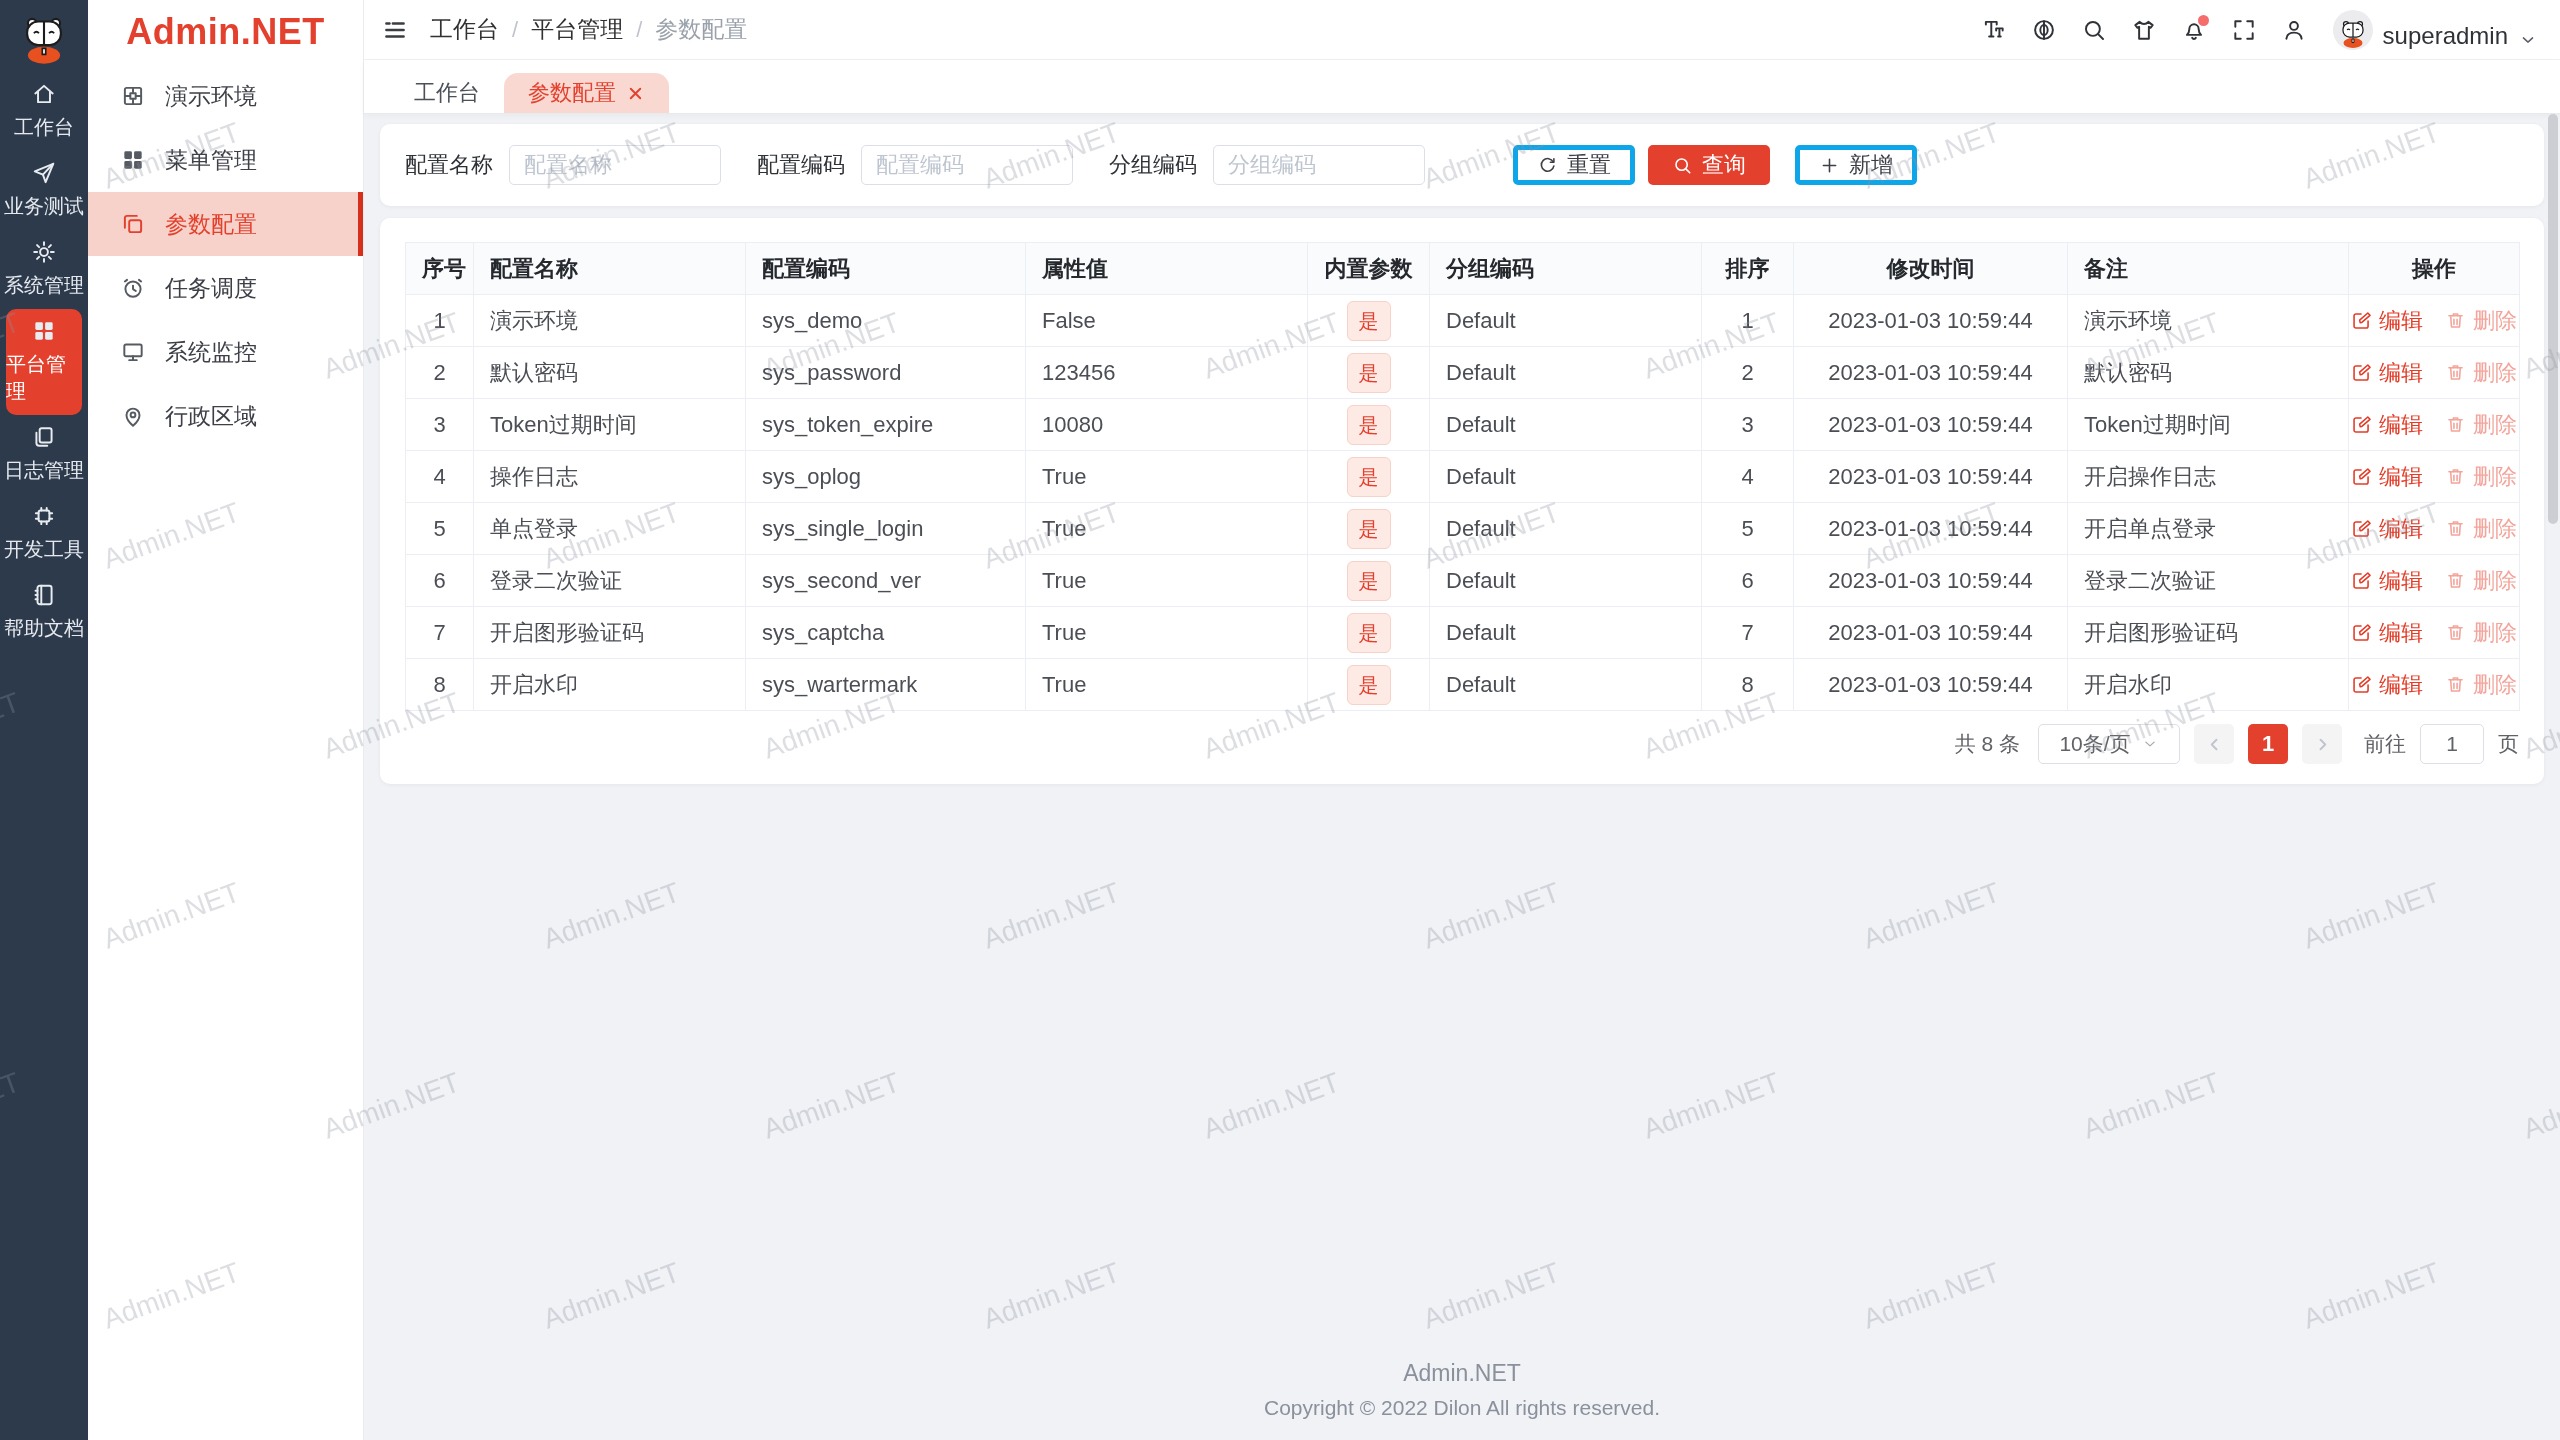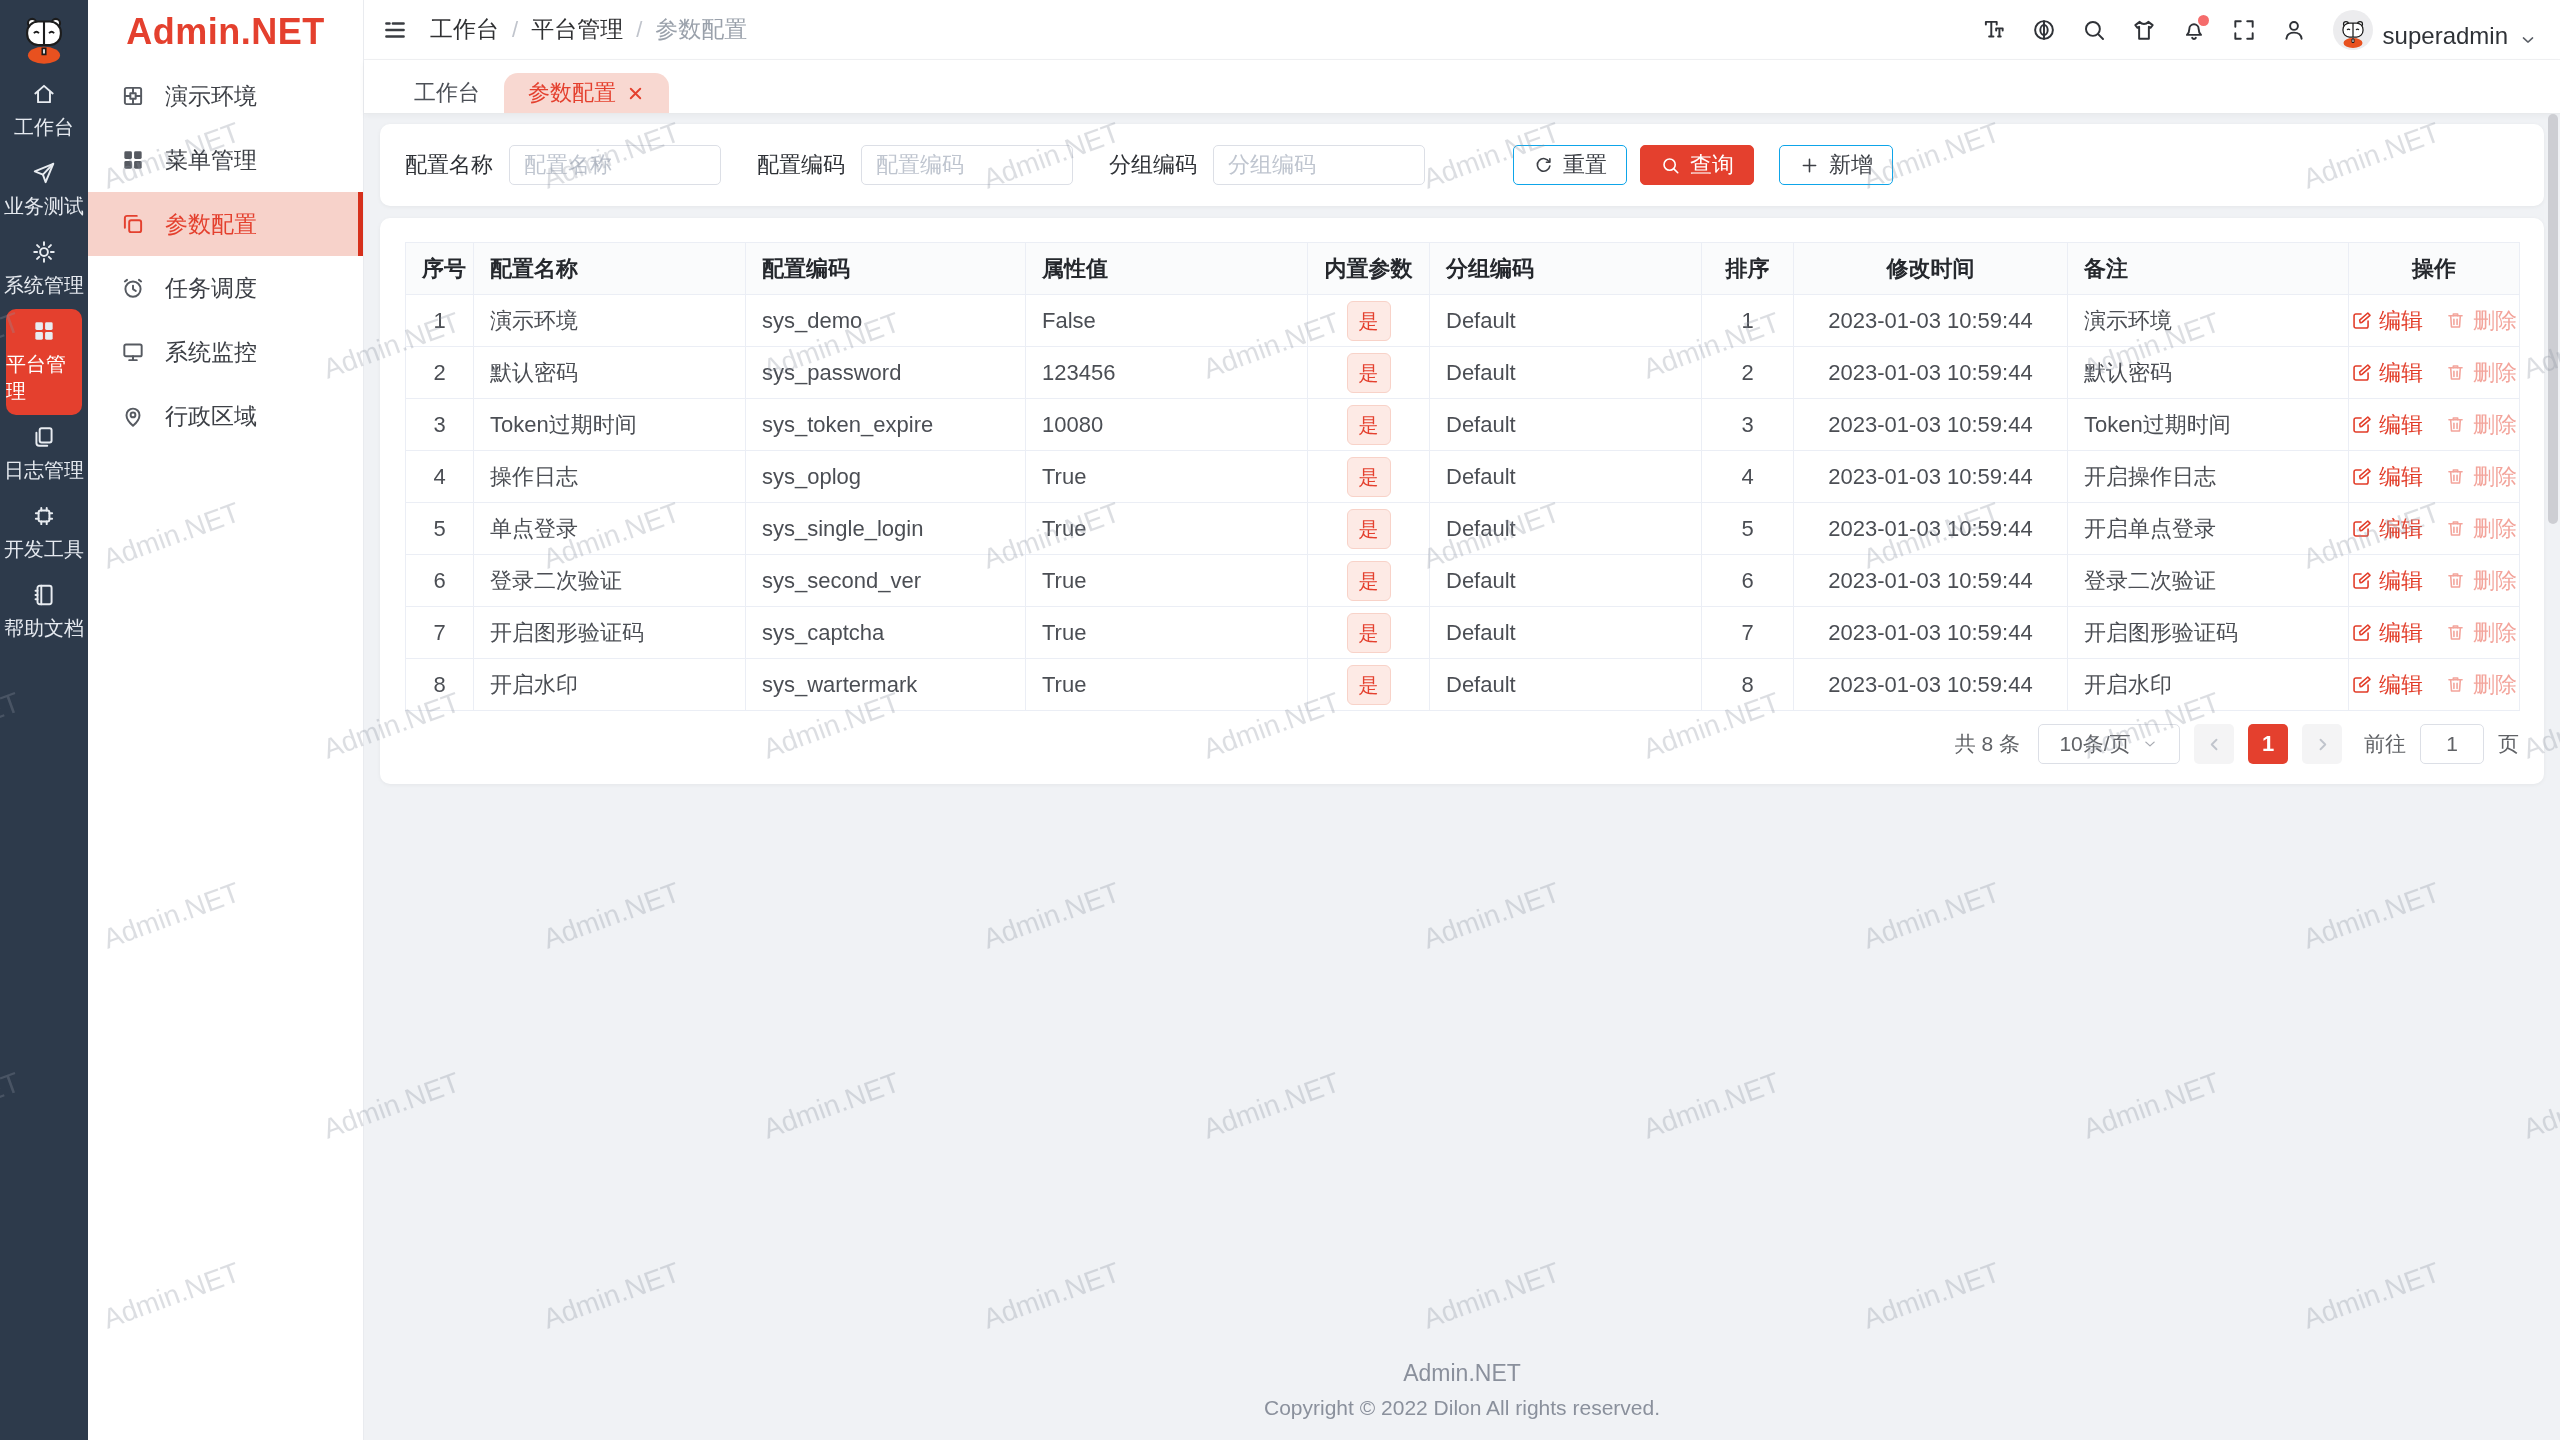--- a/index.html
+++ b/index.html
@@ -58,21 +58,21 @@
 
   .content { flex:1; background:#f0f2f5; padding:10px 16px 14px; display:flex; flex-direction:column; min-height:0; position:relative; }
 
   .card { background:#fff; border-radius:10px; box-shadow:0 1px 4px rgba(0,0,0,.05); }
   .search-card { padding:21px 25px; display:flex; align-items:center; }
   .field { display:flex; align-items:center; margin-right:36px; }
   .field-label { font-size:22px; color:#2e3136; margin-right:16px; white-space:nowrap; }
   .field input { width:212px; height:40px; border:1px solid #dcdfe6; border-radius:5px; padding:0 14px; font-size:22px; color:#606266; outline:none; font-family:inherit; }
   .field input::placeholder { color:#bfc5cf; }
   .btns { display:flex; align-items:center; margin-left:52px; gap:13px; }
-  .btn { height:40px; display:inline-flex; align-items:center; gap:9px; padding:0 19px; border:1px solid #0ea5e9; border-radius:5px; background:#fff; font-size:22px; color:#3c3f45; cursor:pointer; font-family:inherit; }
+  .btn { height:40px; display:inline-flex; align-items:center; gap:9px; padding:0 19px; border:5px solid #0ea5e9; border-radius:5px; background:#fff; font-size:22px; color:#3c3f45; cursor:pointer; font-family:inherit; }
   .btn .ico { width:21px; height:21px; }
   .btn.primary { background:var(--accent); border-color:var(--accent); color:#fff; }
   .btn.add { margin-left:12px; }
 
   
   .table-card { margin-top:12px; padding:24px 25px 20px; }
   table { width:100%; border-collapse:collapse; table-layout:fixed;padding-left:38px; }
   th,td { border:1px solid #ebeef5; font-size:22px; height:52px; padding:0 16px; overflow:hidden; white-space:nowrap; }
   th { background:#fafbfc; color:#25282d; font-weight:600; text-align:left; }
   td { color:#4b4e54; }

